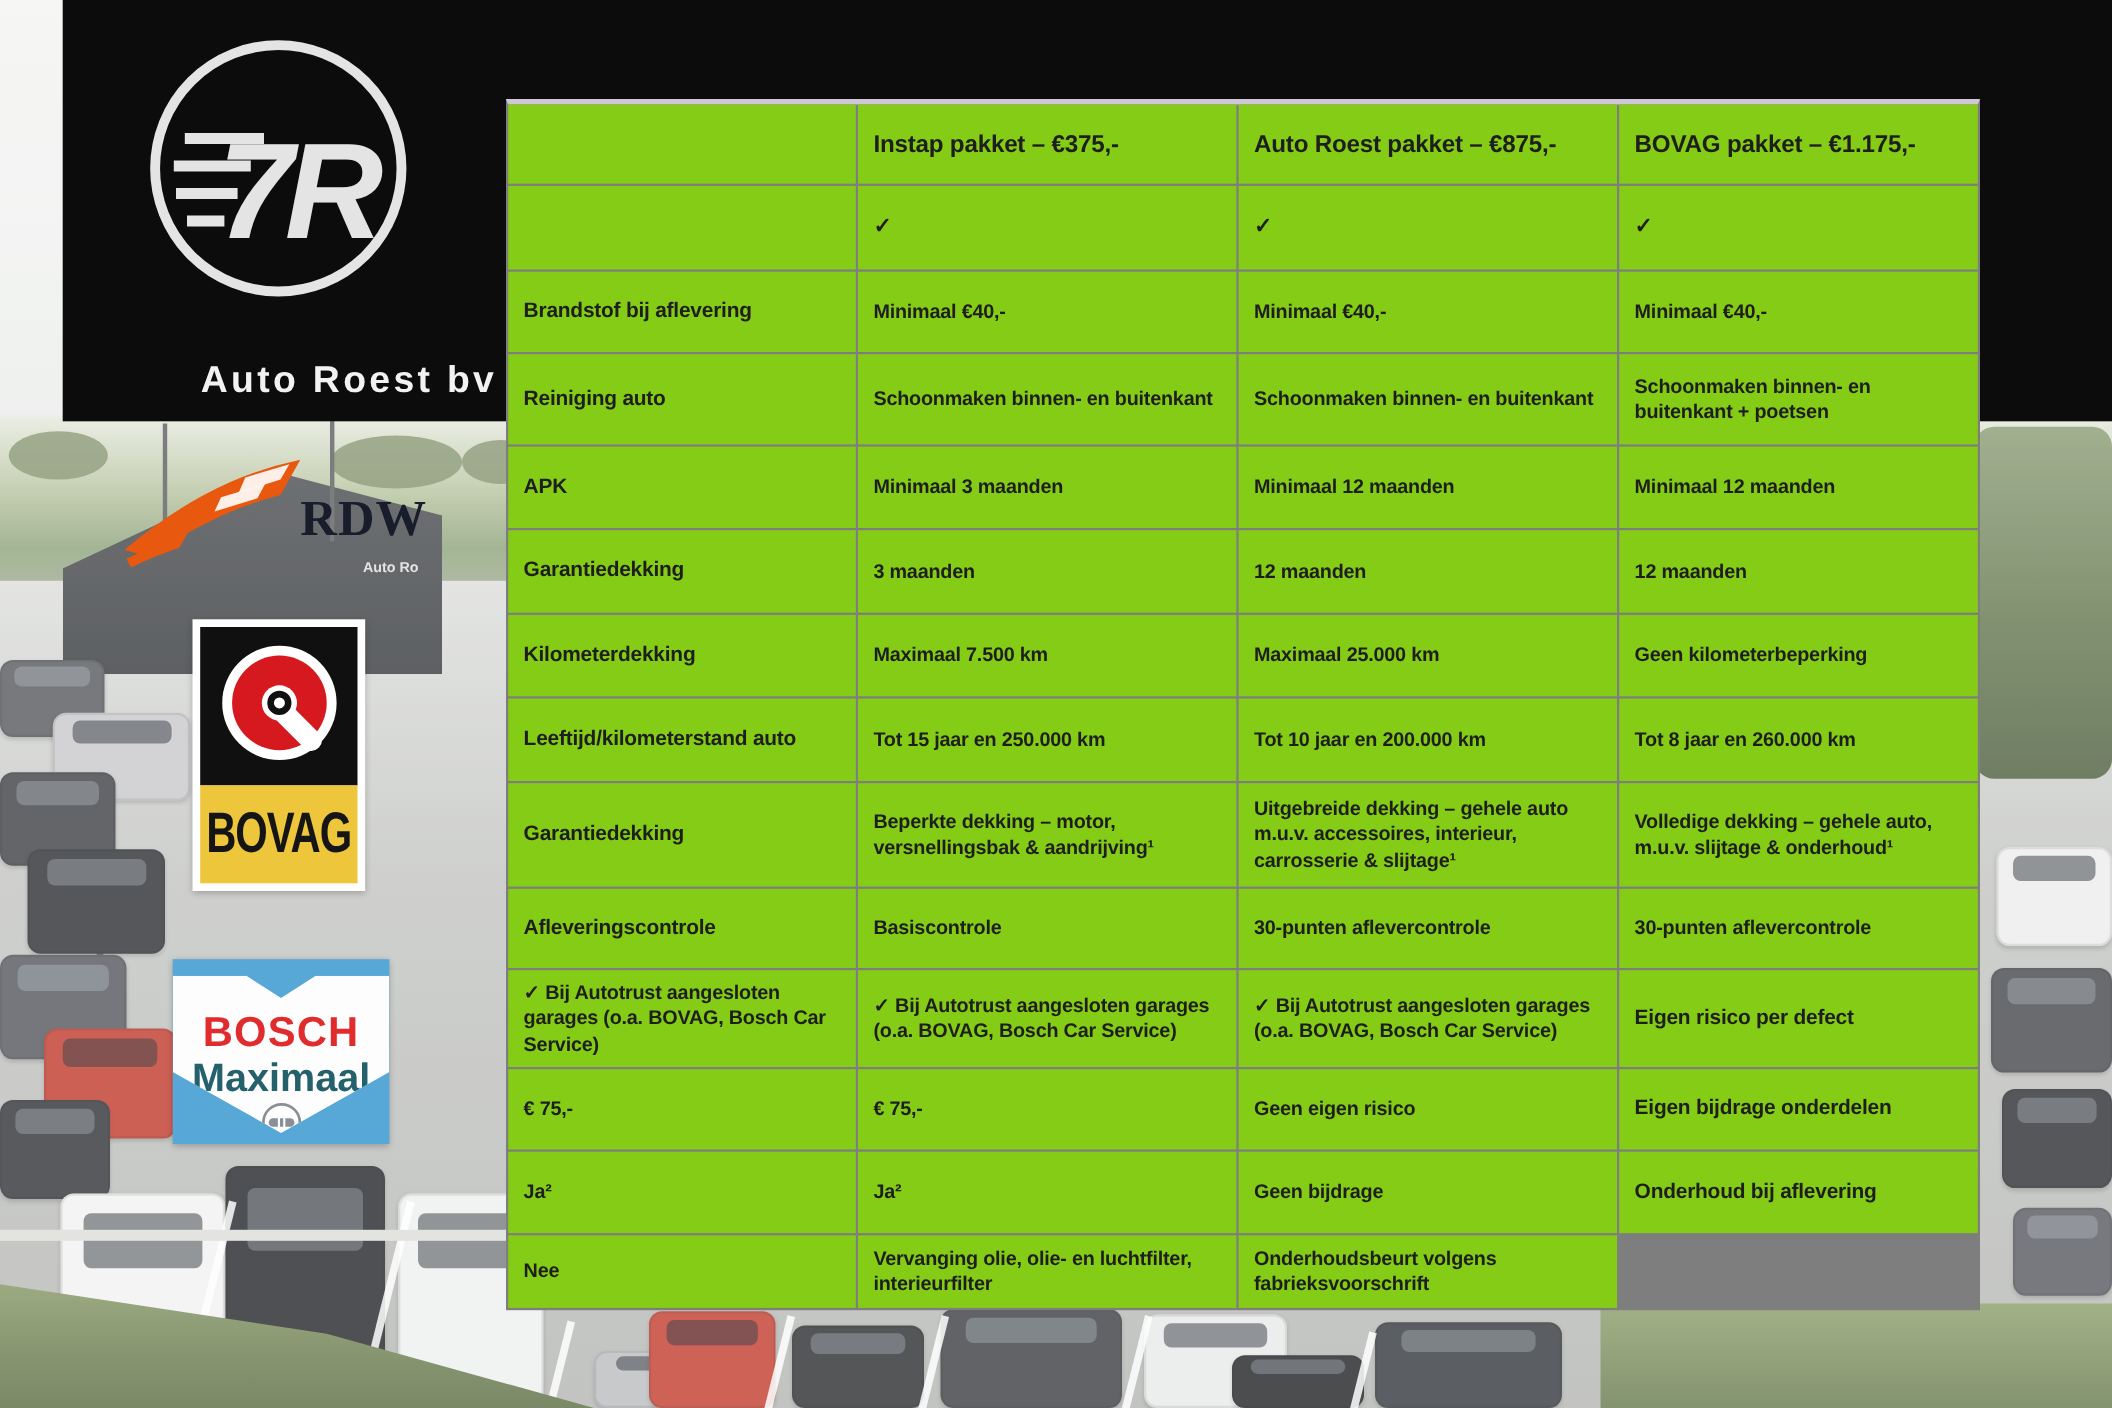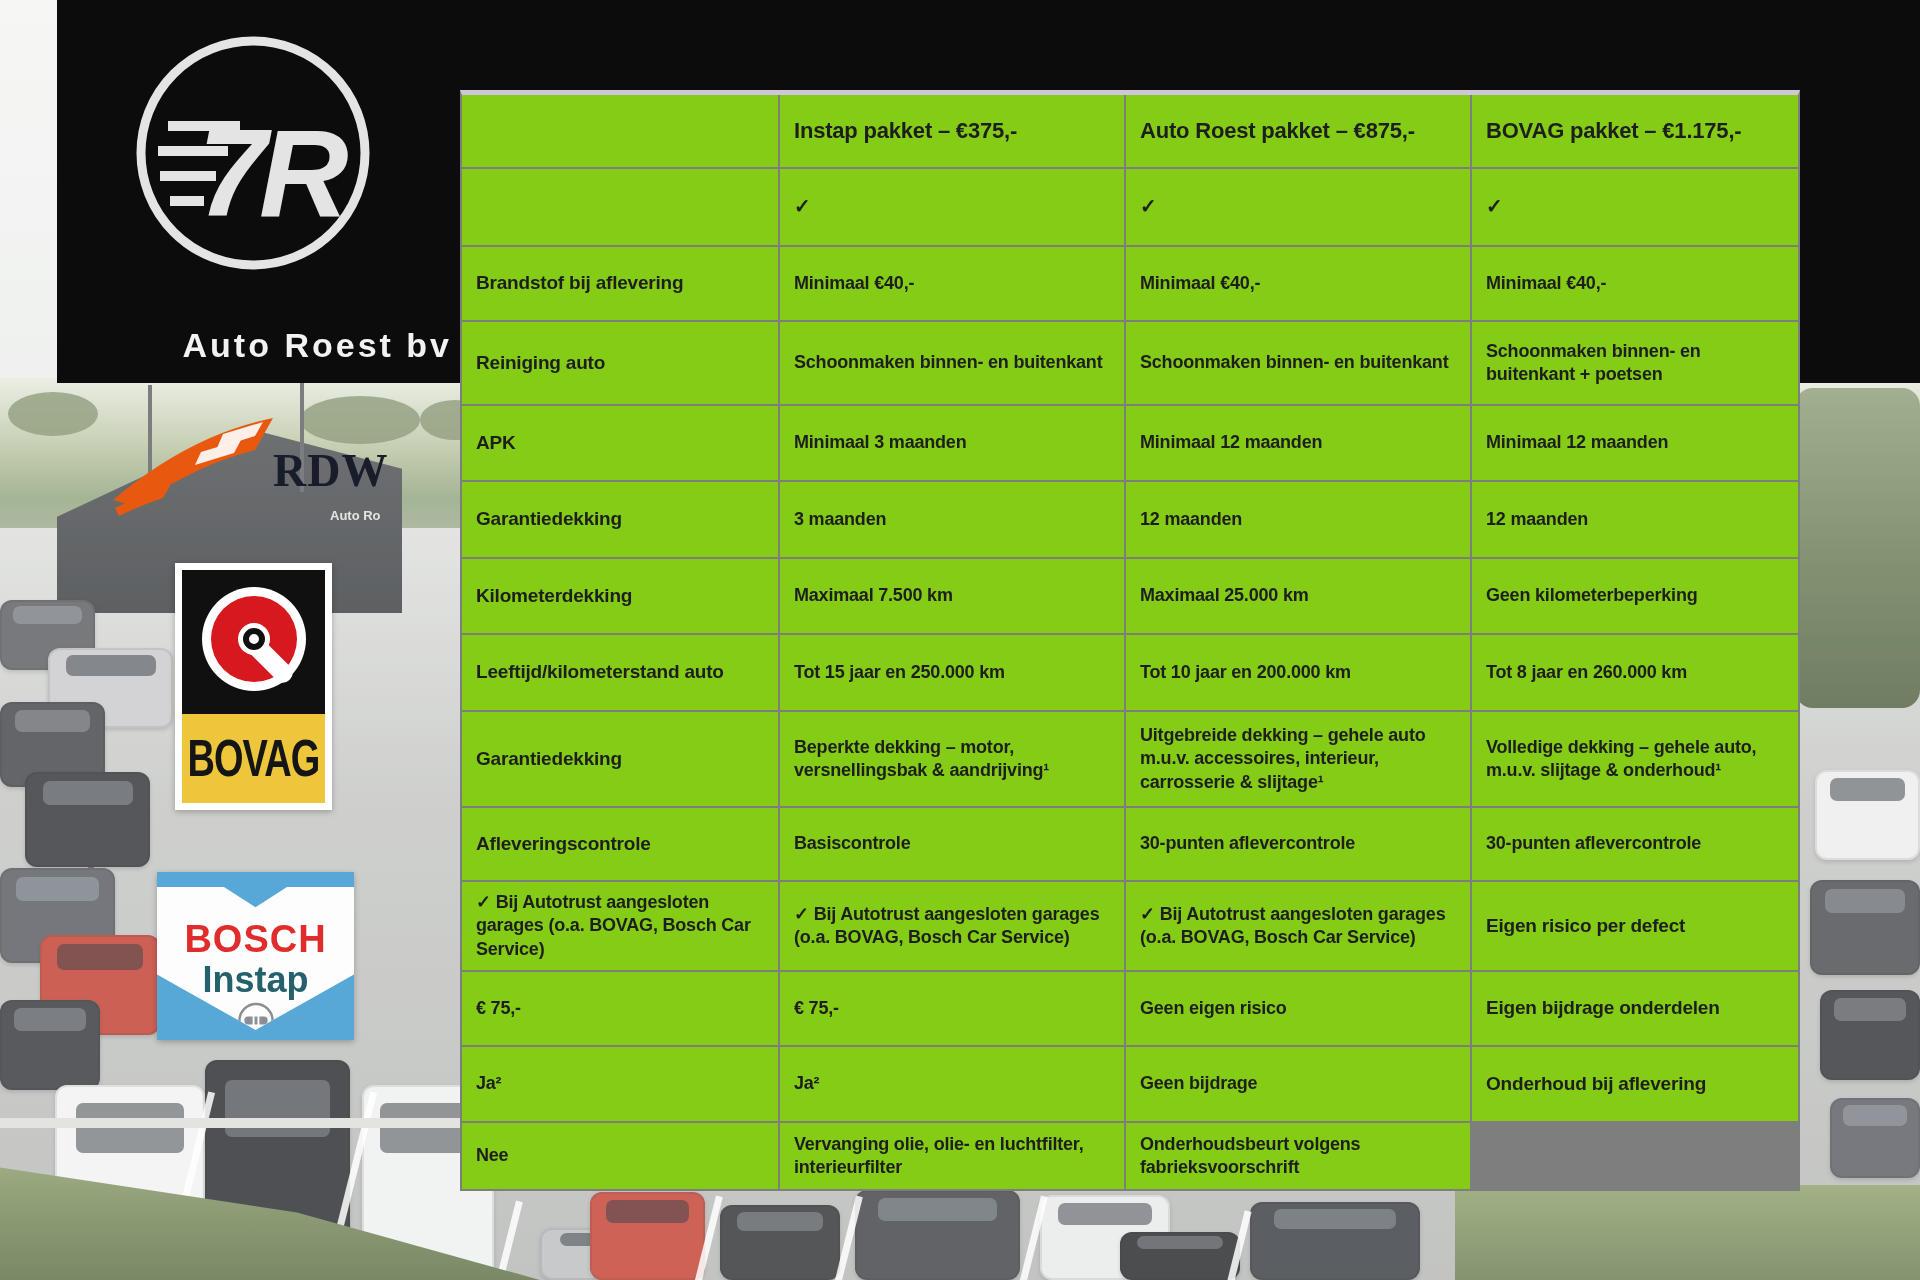--- a/index.html
+++ b/index.html
@@ -150,21 +150,21 @@
       </svg>
     </div>
     <div class="bovag-bottom">
       <span class="bovag-word">BOVAG</span>
     </div>
   </div>
 
   <div class="abs bosch">
     <div class="bosch-shield">
       <div class="bosch-word1">BOSCH</div>
-      <div class="bosch-word2">Instap</div>
+      <div class="bosch-word2">Maximaal</div>
       <svg width="62" height="62" viewBox="-40 -40 80 80">
         <circle cx="0" cy="0" r="34" fill="none" stroke="#8a8f96" stroke-width="5"></circle>
         <rect x="-24" y="-8" width="48" height="16" rx="8" fill="#8a8f96"></rect>
         <rect x="-7" y="-10" width="4" height="20" fill="#fdfdfd"></rect>
         <rect x="3" y="-10" width="4" height="20" fill="#fdfdfd"></rect>
       </svg>
     </div>
   </div>
 
   <div class="abs pakket-table">

